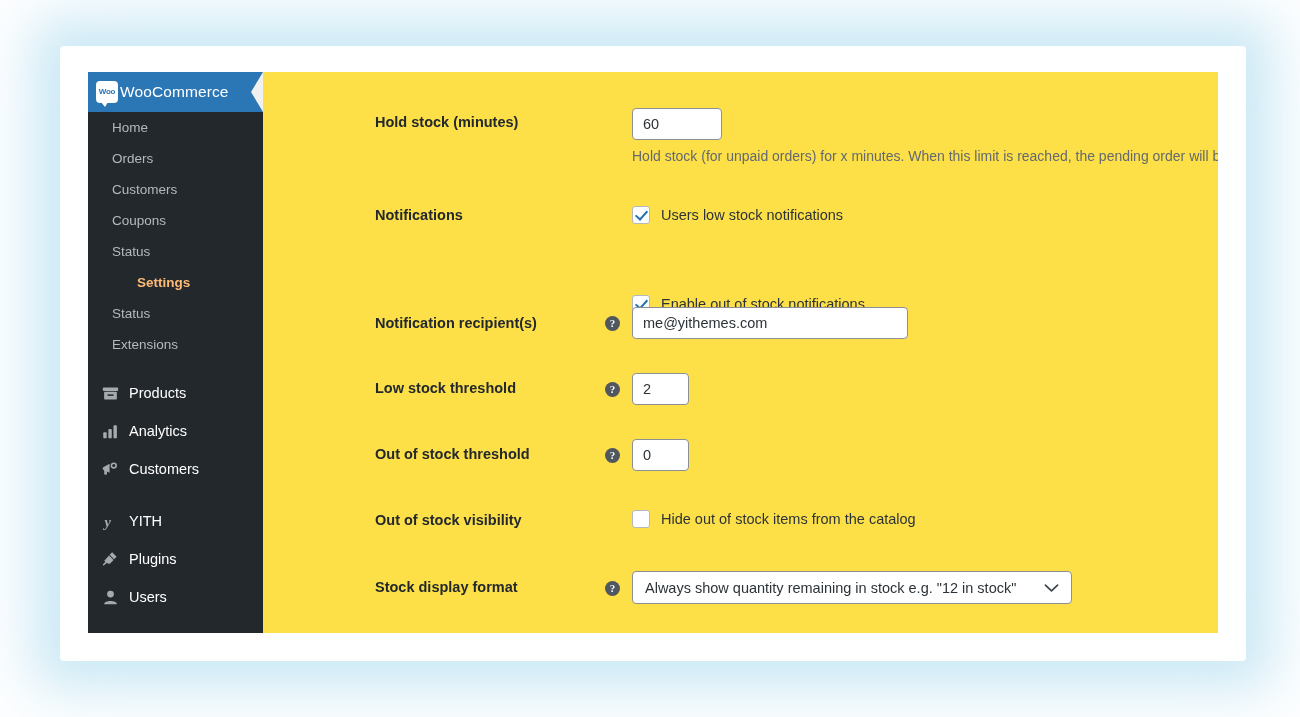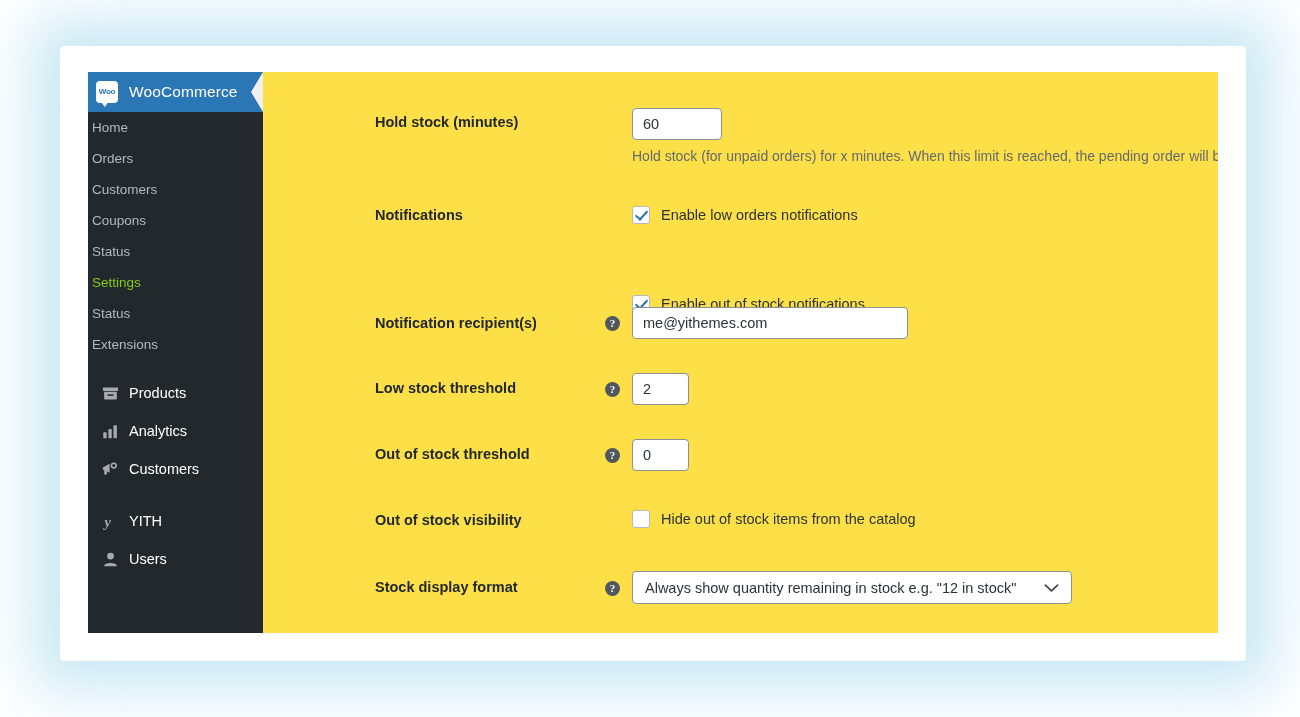--- a/index.html
+++ b/index.html
@@ -76,21 +76,21 @@
   .wc-logo span {
     font-size: 8px;
     font-weight: bold;
     color: #2b76b5;
     letter-spacing: -0.3px;
     line-height: 1;
   }
   .wc-title {
     color: #ffffff;
     font-size: 15.5px;
-    margin-left: 11px;
+    margin-left: 2px;
     letter-spacing: 0.1px;
   }
   .wc-arrow {
     position: absolute;
     right: 0; top: 0;
     width: 0; height: 0;
     border-top: 20px solid transparent;
     border-bottom: 20px solid transparent;
     border-right: 12px solid #f0f0f1;
   }
@@ -99,23 +99,23 @@
   .nav-item {
     display: flex;
     align-items: center;
     height: 31px;
     padding-left: 12px;
     color: #b4b9be;
     font-size: 13.5px;
     cursor: pointer;
     white-space: nowrap;
   }
-  .nav-item.sub { padding-left: 4px; }
+  .nav-item.sub { padding-left: 24px; }
   .nav-item.sub .nav-label { margin-left: 0; }
-  .nav-item.active .nav-label { color: #84cc16; font-weight: normal; }
+  .nav-item.active .nav-label { color: #fdba74; font-weight: bold; margin-left: 25px; }
   .nav-item.top {
     height: 38px;
     color: #ffffff;
     font-size: 14.5px;
   }
   .nav-gap { height: 14px; }
   .nav-ico {
     width: 20px; height: 20px;
     margin-right: 9px;
     flex: 0 0 auto;
@@ -315,40 +315,50 @@
         <li class="nav-item top">
           <span class="nav-ico">
             <svg width="17" height="17" viewBox="0 0 20 20">
               <text x="3" y="16" font-family="Liberation Serif, serif" font-size="17" font-style="italic" font-weight="bold" fill="#a7aaad">y</text>
             </svg>
           </span>
           <span class="nav-label">YITH</span>
         </li>
         <li class="nav-item top">
           <span class="nav-ico">
+            <svg width="18" height="18" viewBox="0 0 20 20" fill="#a7aaad">
+              <path d="M12.4 2.6 L17.4 7.6 L14.6 10.4 L9.6 5.4 Z"></path>
+              <path d="M9 6 L14 11 L10.4 14.6 C8.6 16.4 5.6 14 3.6 12 Z"></path>
+              <rect x="1.4" y="14.4" width="5.4" height="1.7" rx="0.8" transform="rotate(-45 4 15)"></rect>
+            </svg>
+          </span>
+          <span class="nav-label">Plugins</span>
+        </li>
+        <li class="nav-item top">
+          <span class="nav-ico">
             <svg width="17" height="17" viewBox="0 0 20 20" fill="#a7aaad">
               <circle cx="10" cy="6" r="4"></circle>
               <path d="M2.5 18 C2.5 12.8 17.5 12.8 17.5 18 Z"></path>
             </svg>
           </span>
           <span class="nav-label">Users</span>
         </li>
       </ul>
     </div>
 
     <div class="content">
 
       <div class="row-label" style="top:42px;">Hold stock (minutes)</div>
       <input class="txt" style="left: 369px; top: 36px; width: 90px;" type="text" value="60">
       <div class="desc" style="left:369px; top:76px;">Hold stock (for unpaid orders) for x minutes. When this limit is reached, the pending order will be cancelled. Leave blank to disable.</div>
 
       <div class="row-label" style="top:135px;">Notifications</div>
       <div class="cbrow" style="left:369px; top:134px;">
         <span class="cbox on"></span>
-        <span class="cblabel">Enable low orders notifications</span>
+        <span class="cblabel">Users low stock notifications</span>
       </div>
       <div class="cbrow" style="left:369px; top:177px;margin-top:46px;">
         <span class="cbox on"></span>
         <span class="cblabel">Enable out of stock notifications</span>
       </div>
 
       <div class="row-label" style="top:243px;">Notification recipient(s)</div>
       <div class="help" style="left:342px; top:244px;">?</div>
       <input class="txt" style="left: 369px; top: 235px; width: 276px;" type="text" value="me@yithemes.com">
 

